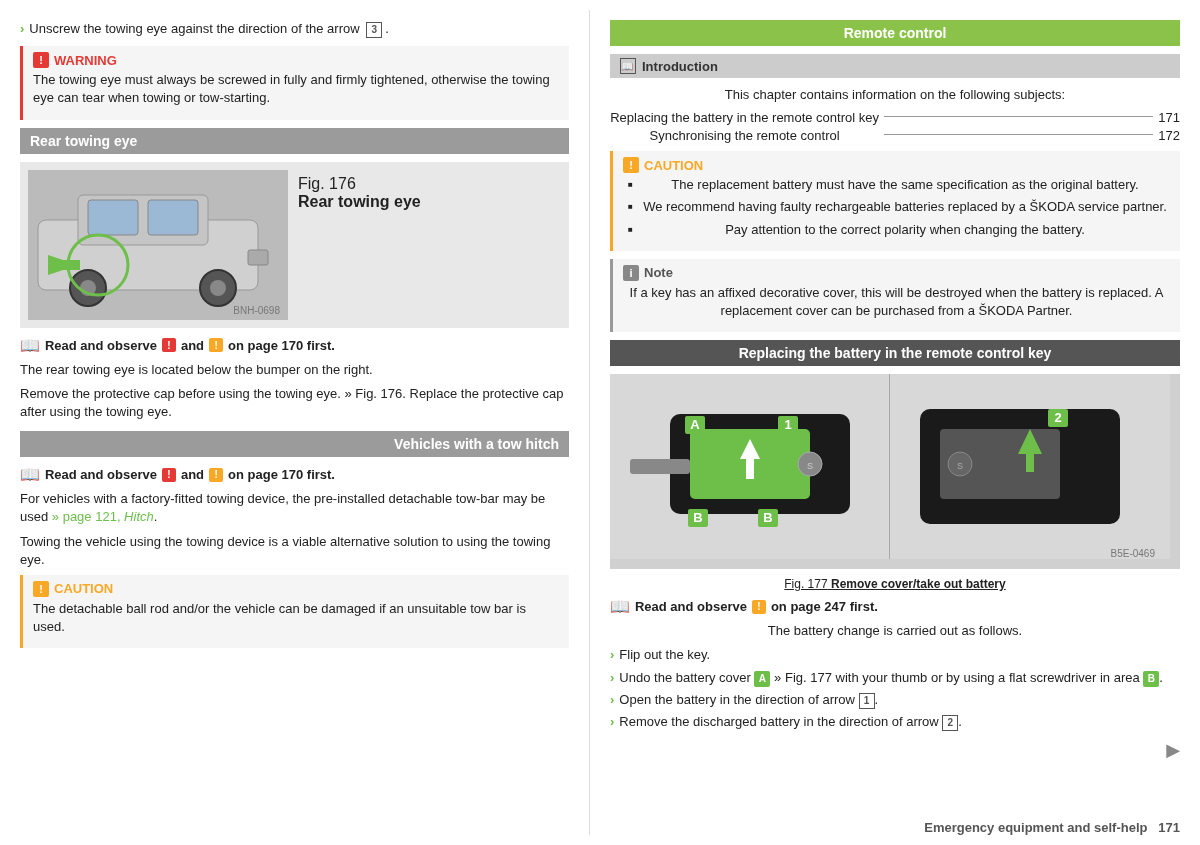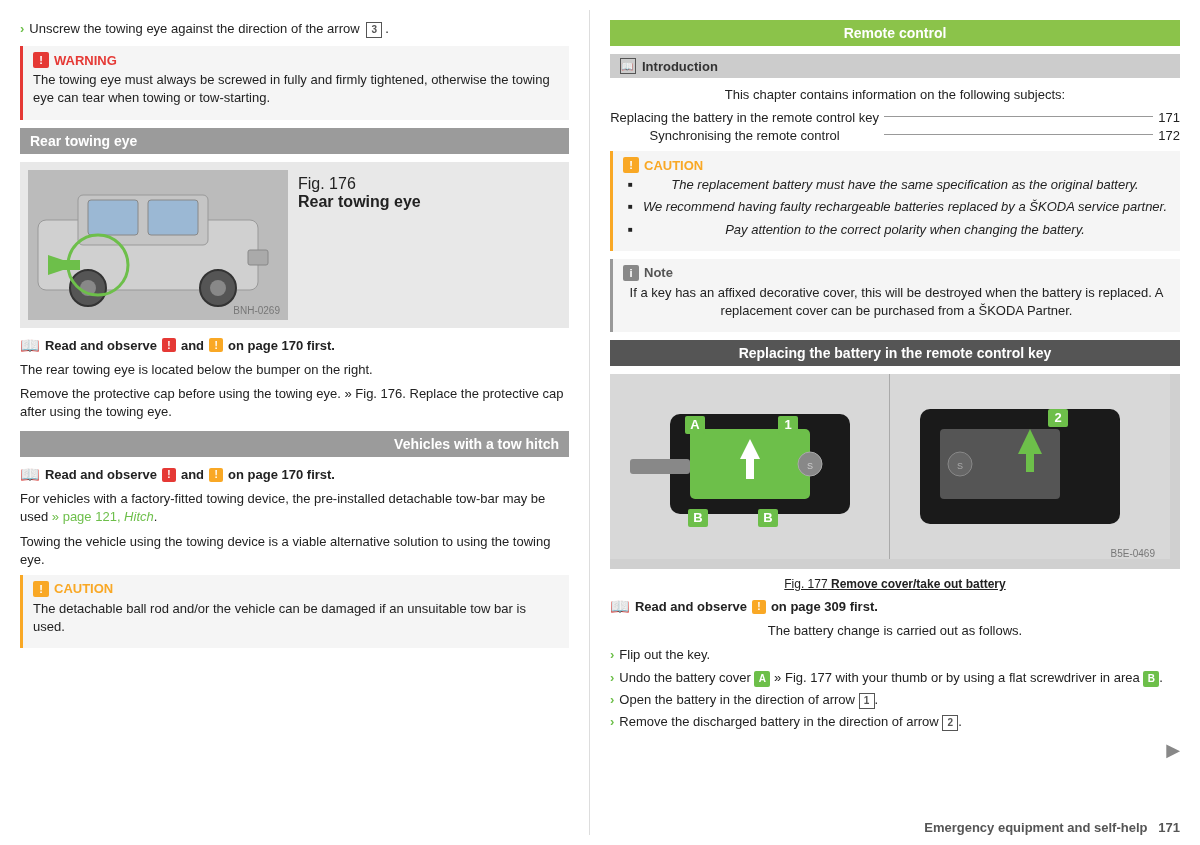--- a/index.html
+++ b/index.html
@@ -218,21 +218,20 @@
     .bullet-list {
       list-style: none;
       padding-left: 5px;
       margin-bottom: 6px;
     }
     .bullet-list li {
       padding-left: 12px;
       position: relative;
       margin-bottom: 4px;
       line-height: 1.4;
-      font-style: italic;
     }
     .bullet-list li::before {
       content: "■";
       position: absolute;
       left: 0;
       font-size: 8px;
       top: 3px;
     }
 
     
@@ -341,21 +340,21 @@
           <circle cx="190" cy="118" r="8" fill="#888"></circle>
 
           <rect x="220" y="80" width="20" height="15" rx="2" fill="#aaa" stroke="#888" stroke-width="1"></rect>
 
           <circle cx="70" cy="95" r="30" fill="none" stroke="#6dbf4a" stroke-width="3"></circle>
 
           <polygon points="50,95 20,85 20,105" fill="#6dbf4a"></polygon>
           <rect x="20" y="90" width="32" height="10" fill="#6dbf4a"></rect>
         </svg>
         <div class="img-ref" style="position:absolute;bottom:2px;right:4px;">
-          <span>BNH-0269</span>
+          <span>BNH-0698</span>
         </div>
       </div>
       <div style="padding-top:5px;">
         <div class="image-caption">Fig. 176</div>
         <div class="image-caption image-caption-bold">Rear towing eye</div>
       </div>
     </div>
 
     <div class="read-observe">
       <span style="font-size:16px; color:#555;">📖</span>
@@ -497,21 +496,21 @@
 
     <div class="fig-caption">
       <span>Fig. 177</span>
       <b>Remove cover/take out battery</b>
     </div>
 
     <div class="read-observe">
       <span style="font-size:16px; color:#555;">📖</span>
       <span>Read and observe</span>
       <span class="caution-icon" style="font-size:10px; width:14px; height:14px;">!</span>
-      <span>on page 309 first.</span>
+      <span>on page 247 first.</span>
     </div>
 
     <p>The battery change is carried out as follows.</p>
 
     <div class="step">
       <span class="step-arrow">›</span>
       <span>Flip out the key.</span>
     </div>
     <div class="step">
       <span class="step-arrow">›</span>

